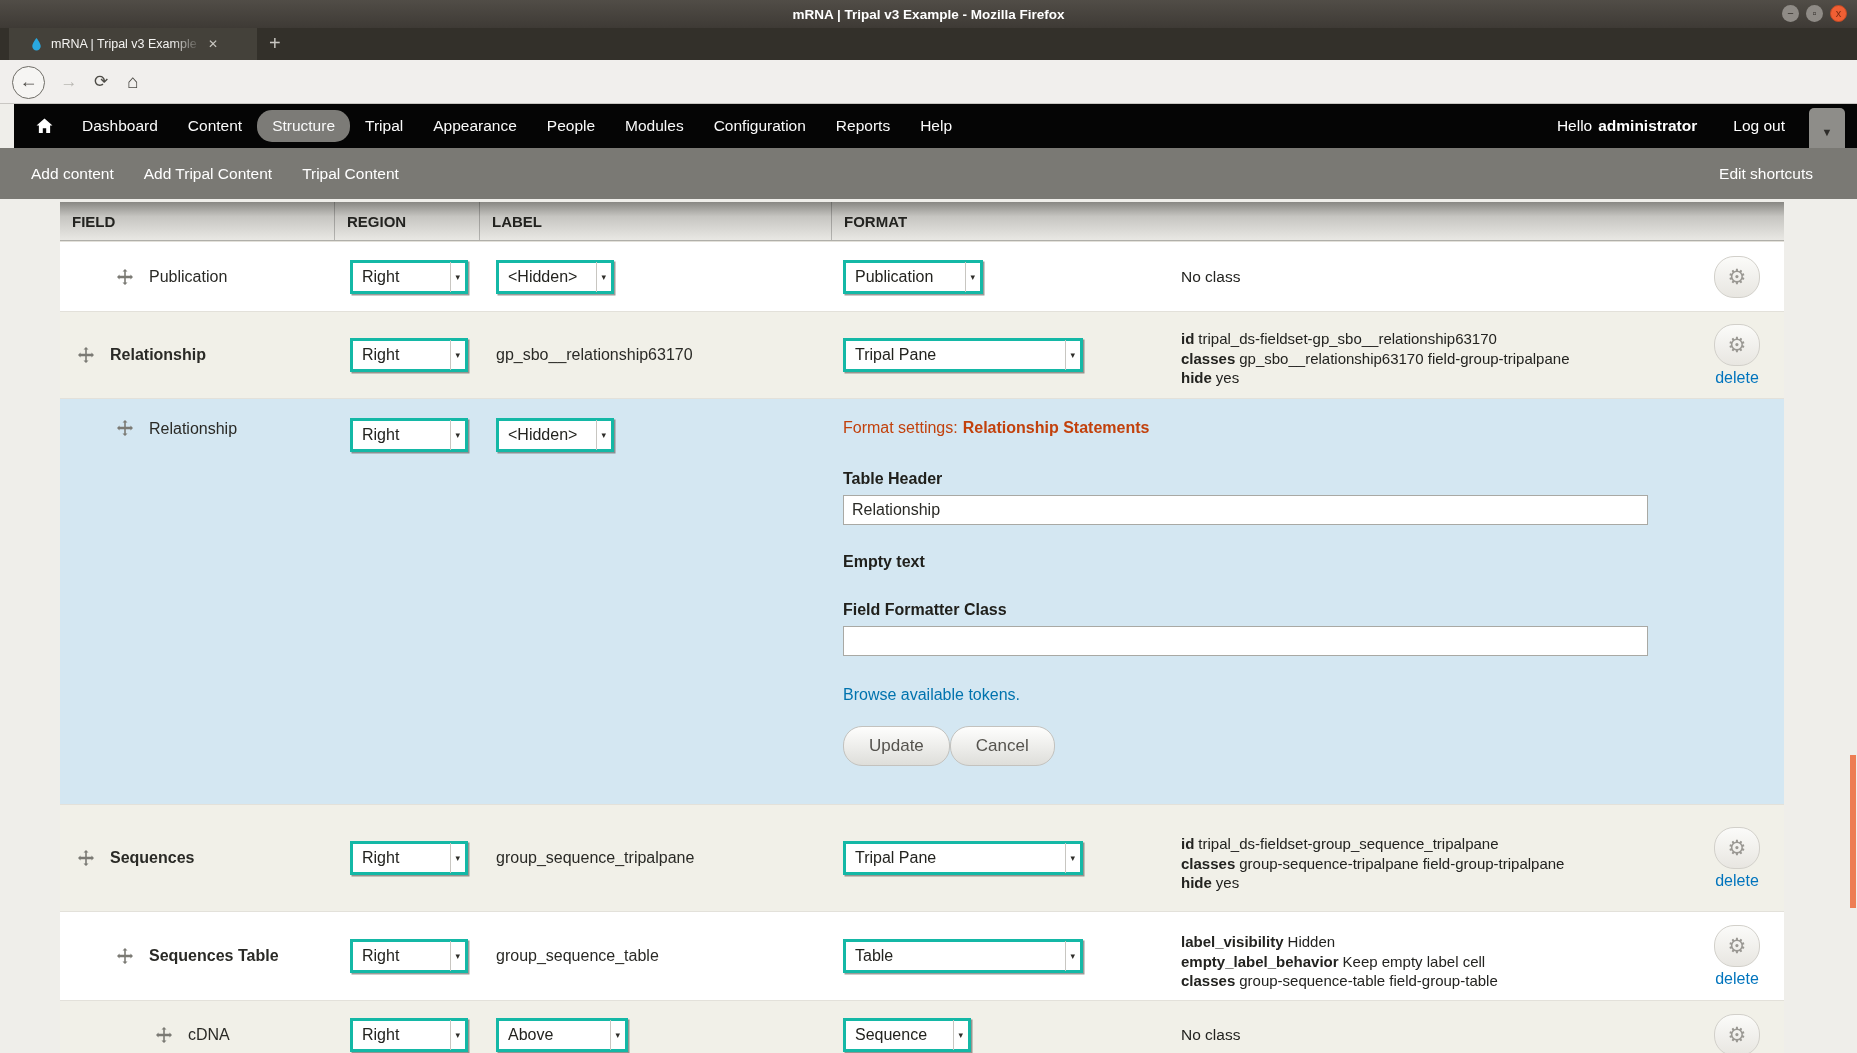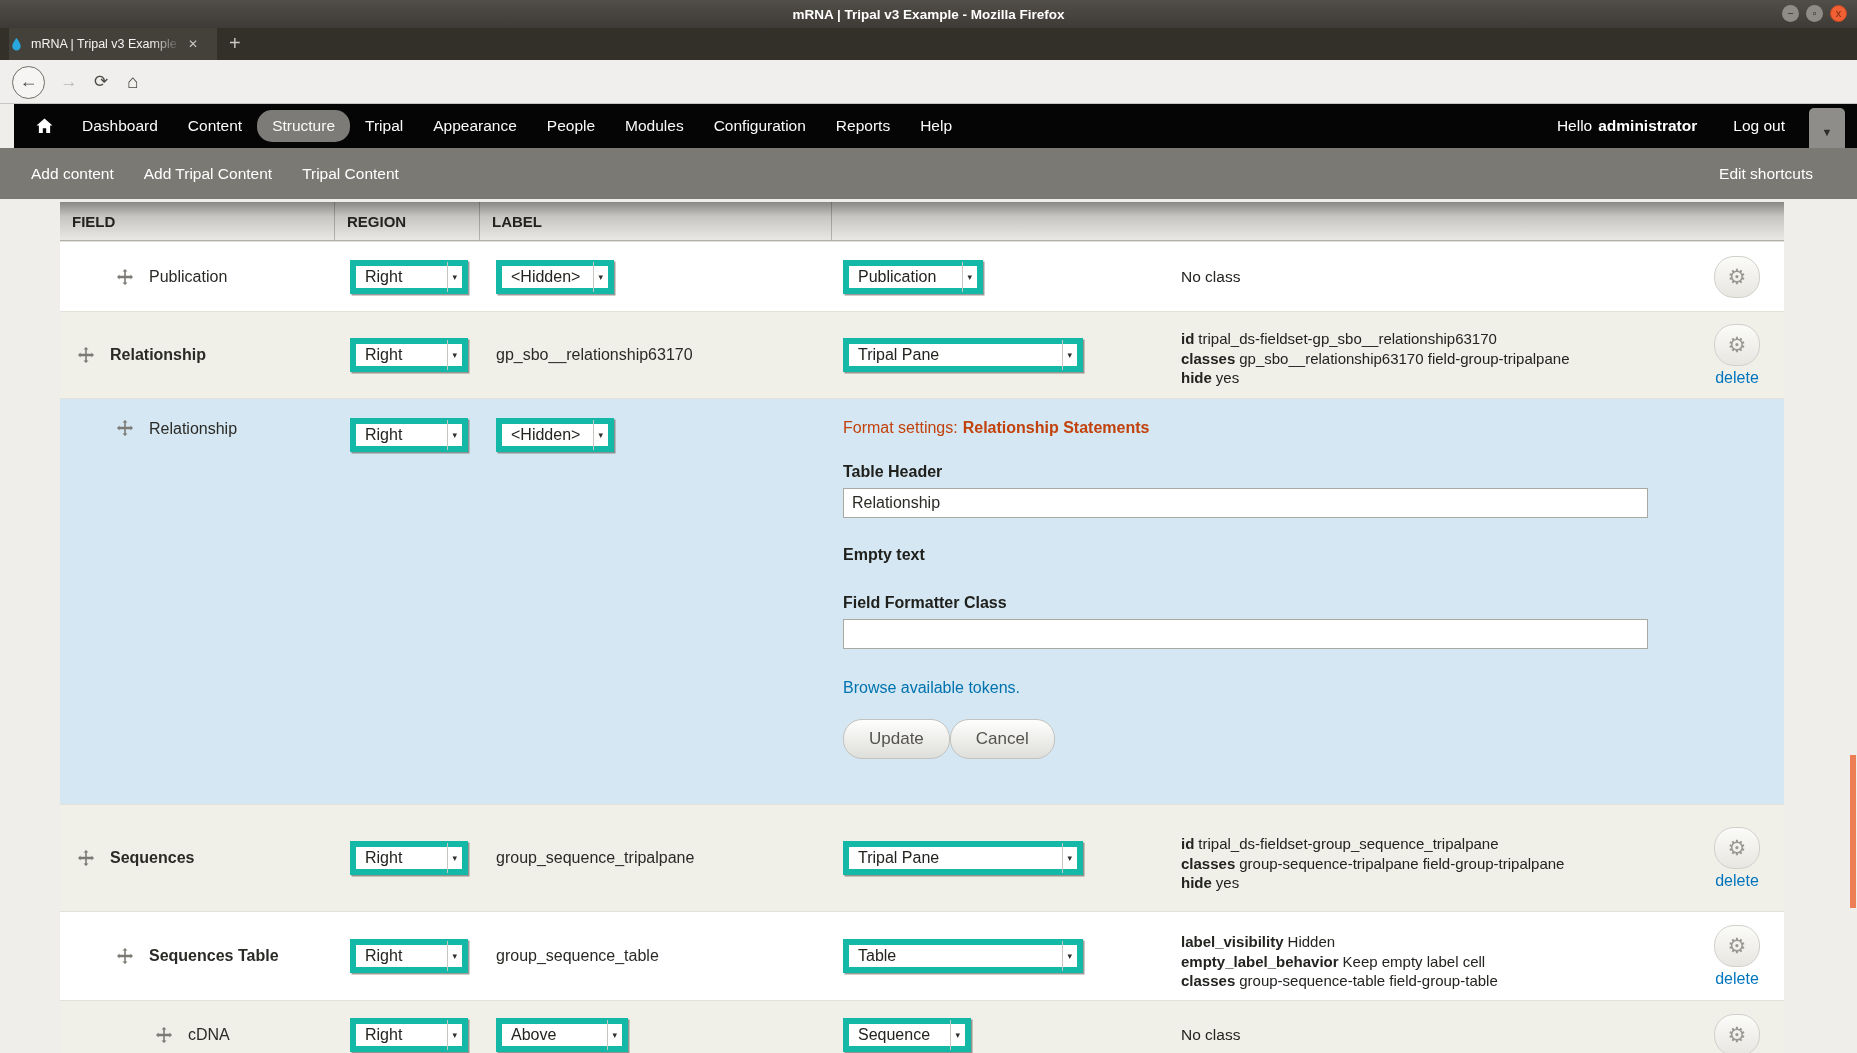--- a/index.html
+++ b/index.html
@@ -10,21 +10,21 @@
   .titlebar{position:absolute;top:0;left:0;width:100%;height:28px;
     background:linear-gradient(#514d47,#3e3a35);display:flex;align-items:center;justify-content:center;}
   .titlebar .wtitle{color:#fff;font-size:13.5px;font-weight:bold;}
   .winbtns{position:absolute;right:10px;top:5px;display:flex;gap:7px;}
   .wbtn{width:17px;height:17px;border-radius:50%;background:#8f8b86;color:#36322e;
     font-size:11px;line-height:16px;text-align:center;cursor:default;}
   .wbtn.close{background:#f15f34;color:#7e2c12;border:1px solid #c44a24;box-sizing:border-box;line-height:14px;}
 
   
   .tabbar{position:absolute;top:28px;left:0;width:100%;height:32px;background:#33302a;display:flex;align-items:stretch;}
-  .tab{width:208px;margin-left:9px;background:#44413a;display:flex;align-items:center;padding:0 0;gap:7px;}
+  .tab{width:208px;margin-left:9px;background:#44413a;display:flex;align-items:center;padding:0 20px;gap:7px;}
   .tab .ttitle{color:#f5f4f2;font-size:12.5px;white-space:nowrap;overflow:hidden;max-width:150px;flex:1;
     -webkit-mask-image:linear-gradient(90deg,#000 80%,transparent);mask-image:linear-gradient(90deg,#000 80%,transparent);}
   .tab .tclose{color:#c9c7c2;font-size:12px;}
   .newtab{color:#c9c7c2;font-size:20px;line-height:30px;padding:0 12px;}
 
   
   .urlbar{position:absolute;top:60px;left:0;width:100%;height:44px;background:#f1efed;border-bottom:1px solid #c9c7c3;box-sizing:border-box;}
   .navbtn{position:absolute;top:9px;width:26px;height:26px;text-align:center;line-height:25px;font-size:17px;color:#4d4b46;}
   .navbtn.back{left:12px;border:1.5px solid #6f6d67;border-radius:50%;width:31px;height:31px;line-height:29px;top:6px;font-size:18px;background:#f6f5f3;}
   .navbtn.fwd{left:56px;color:#b9b7b2;}
@@ -92,21 +92,21 @@
   .cell-label{padding-left:16px;}
   .cell-format{position:relative;height:100%;display:flex;align-items:center;padding-left:11px;box-sizing:border-box;}
   .r3 .cell-field{padding-top:21px;align-items:flex-start;}
   .r3 .cell-region,.r3 .cell-label{padding-top:19px;}
   .r3 .cell-format{align-items:flex-start;padding-top:20px;}
 
   .labeltext{font-size:16px;color:#2a2a26;}
 
   
   .sel{display:inline-flex;align-items:center;justify-content:space-between;background:#fff;
-    border:6px solid #14b8a6;box-shadow:1.5px 1.5px 0 rgba(74,73,68,.55);height:34px;box-sizing:border-box;
+    border:3px solid #14b8a6;box-shadow:1.5px 1.5px 0 rgba(74,73,68,.55);height:34px;box-sizing:border-box;
     padding:0 5px 0 9px;font-size:16px;color:#23231f;}
   .sel .caret{font-size:9px;color:#2e2d29;margin-left:8px;border-left:1px solid #c8c6c1;padding-left:4px;line-height:30px;}
   .w118{width:118px;} .w132{width:132px;} .w140{width:140px;} .w128{width:128px;} .w240{width:240px;}
 
   .summary{position:absolute;left:349px;top:50%;transform:translateY(-50%);font-size:15px;color:#232320;line-height:19.5px;white-space:nowrap;}
   .summary.single{font-size:15.5px;}
   .summary b{margin-right:4px;}
   .r4 .summary,.r5 .summary{top:calc(50% + 5px);}
   .r2 .summary{top:calc(50% + 3px);}
 
@@ -114,21 +114,21 @@
   .gearbtn{width:44px;height:40px;border-radius:20px;border:1px solid #d2d0ca;
     background:linear-gradient(#fbfbf9,#e8e6e1);display:flex;align-items:center;justify-content:center;
     color:#9a9893;font-size:21px;}
   .dellink{color:#0074bd;font-size:16px;}
 
   
   .fmtform{width:805px;}
   .fmthead{font-size:16px;color:#c2410c;}
   .fmthead .pfx{margin-right:5px;}
   .flabel{font-size:16px;font-weight:bold;color:#20201c;margin-top:0;}
-  .flabel.mt1{margin-top:26px;} .flabel.mt2{margin-top:28px;} .flabel.mt3{margin-top:30px;}
+  .flabel.mt1{margin-top:33px;} .flabel.mt2{margin-top:28px;} .flabel.mt3{margin-top:30px;}
   .finput{display:block;width:805px;height:30px;box-sizing:border-box;border:1px solid #a9a9a4;background:#fff;
     font-size:16px;color:#2a2a26;padding:2px 8px;margin-top:7px;font-family:"Liberation Sans",sans-serif;}
   .tokenslink{color:#0073ae;font-size:16px;margin-top:30px;display:inline-block;}
   .btnrow{margin-top:22px;display:flex;}
   .pillbtn{height:38px;padding:0 25px;border-radius:19px;border:1px solid #c3c2be;
     background:linear-gradient(#fefefd,#dededa);color:#55534e;font-size:17px;display:flex;align-items:center;}
 
   
   .sbtrack{position:absolute;right:0;top:199px;bottom:0;width:10px;background:#efeeea;}
   .sbthumb{position:absolute;right:1px;top:357px;width:6px;height:153px;background:#ed7d54;}
@@ -222,20 +222,21 @@
     <span class="editsc">Edit shortcuts</span>
   </div>
 
   <div class="content">
     <div class="fieldtable">
 
       <div class="thead">
         <div class="th sep">FIELD</div>
         <div class="th sep">REGION</div>
         <div class="th sep">LABEL</div>
+        <div class="th">FORMAT</div>
         <div class="th"></div>
       </div>
 
       <div class="trow r1 bg-white">
         <div class="cell-field ind1">
           <span class="dragic">
             <svg width="16" height="16" viewBox="0 0 16 16">
                 <path d="M8 0 L10.5 2.5 H8.8 V6.8 H13.5 V5.5 L16 8 L13.5 10.5 V9.2 H8.8 V13.5 H10.5 L8 16 L5.5 13.5 H7.2 V9.2 H2.5 V10.5 L0 8 L2.5 5.5 V6.8 H7.2 V2.5 H5.5 Z" fill="#7b7a74"></path>
               </svg>
           </span>

